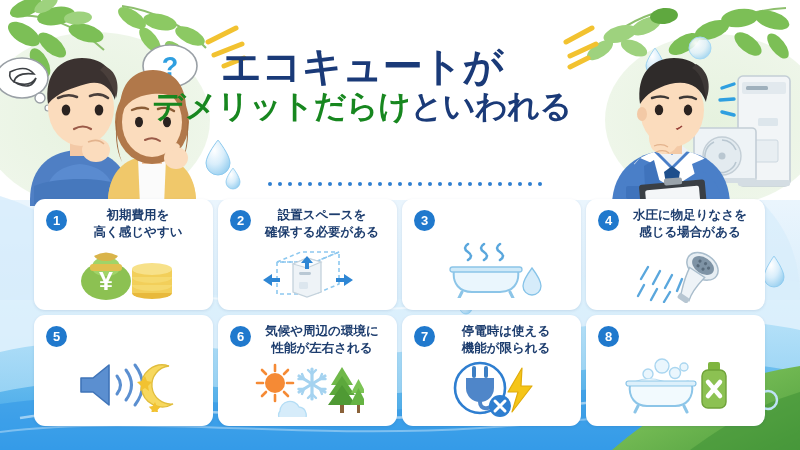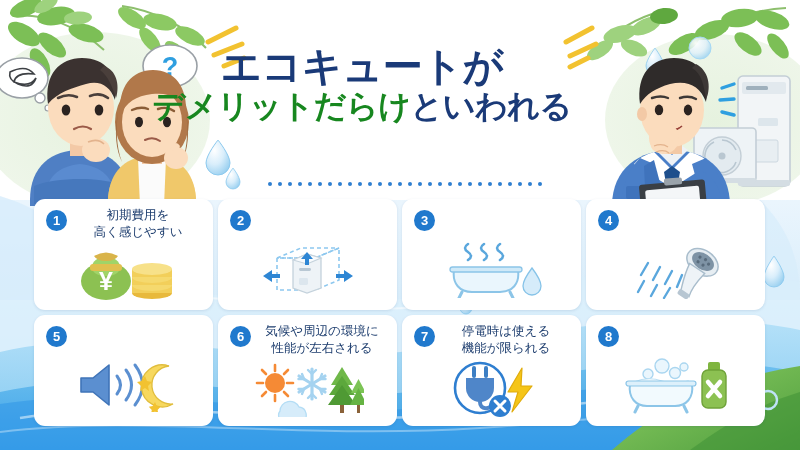--- a/index.html
+++ b/index.html
@@ -91,21 +91,21 @@
     color: #fff;
     font-size: 13px;
     font-weight: 700;
     display: flex; align-items: center; justify-content: center;
     margin-top: 3px;
   }
   .card-text {
     flex: 1 1 auto;
     color: #1d3d6e;
     font-size: 12.5px;
-    font-weight: 400;
+    font-weight: 700;
     line-height: 1.35;
     text-align: center;
     padding-right: 4px;
     white-space: pre-line;
   }
   .card-icon {
     flex: 1 1 auto;
     width: 100%;
     display: flex;
     align-items: center;
@@ -452,20 +452,22 @@
  <ellipse cx="82" cy="32" rx="20" ry="6" fill="#f5d96e"></ellipse>
  <rect x="62" y="24" width="40" height="8" fill="#f2cf5a"></rect>
  <ellipse cx="82" cy="24" rx="20" ry="6" fill="#f7e189"></ellipse>
 </g>
           </svg>
         </div>
       </div>
       <div class="card">
         <div class="card-head">
           <div class="badge">2</div>
+          <div class="card-text">設置スペースを
+確保する必要がある</div>
         </div>
         <div class="card-icon">
           <svg width="106" height="58" viewBox="0 0 106 58">
 <path d="M22,18 L46,8 L84,8 L60,18 Z" fill="none" stroke="#8dc8ef" stroke-width="1.6" stroke-dasharray="4 3"></path>
 <path d="M22,18 L22,50 L60,50 L60,18 Z" fill="none" stroke="#8dc8ef" stroke-width="1.6" stroke-dasharray="4 3"></path>
 <path d="M60,18 L84,8 L84,40 L60,50 Z" fill="none" stroke="#8dc8ef" stroke-width="1.6" stroke-dasharray="4 3"></path>
 <path d="M38,20 L52,14 L66,18 L66,48 L52,53 L38,48 Z" fill="#eef3f7" stroke="#c4d2dc" stroke-width="1.3"></path>
 <path d="M38,20 L52,14 L66,18 L52,24 Z" fill="#f8fbfd" stroke="#c4d2dc" stroke-width="1.1"></path>
 <rect x="44" y="28" width="12" height="3" rx="1.4" fill="#b9c8d4"></rect>
 <rect x="44" y="38" width="9" height="7" rx="1.4" fill="#dce6ee"></rect>
@@ -492,20 +494,22 @@
 <rect x="10" y="27" width="72" height="5" rx="2.5" fill="#cfe9f8" stroke="#8cc5e8" stroke-width="1.3"></rect>
 <path d="M22,52 l-3,6" stroke="#8cc5e8" stroke-width="3" stroke-linecap="round"></path>
 <path d="M70,52 l3,6" stroke="#8cc5e8" stroke-width="3" stroke-linecap="round"></path>
 <path d="M92,28 C92,28 101,40 101,46 a9,9 0 0 1 -18,0 C83,40 92,28 92,28Z" fill="#d6ecfa" stroke="#86c3e8" stroke-width="1.3"></path>
 </svg>
         </div>
       </div>
       <div class="card">
         <div class="card-head">
           <div class="badge">4</div>
+          <div class="card-text">水圧に物足りなさを
+感じる場合がある</div>
         </div>
         <div class="card-icon">
           <svg width="104" height="60" viewBox="0 0 104 60">
 <g stroke="#5aa7dd" stroke-width="2.4" stroke-linecap="round">
  <line x1="24" y1="24" x2="17" y2="36"></line>
               <line x1="36" y1="28" x2="29" y2="41"></line>
  <line x1="48" y1="32" x2="41" y2="45"></line>
               <line x1="20" y1="42" x2="14" y2="53"></line>
  <line x1="33" y1="46" x2="27" y2="57"></line>
               <line x1="46" y1="49" x2="40" y2="59"></line>

